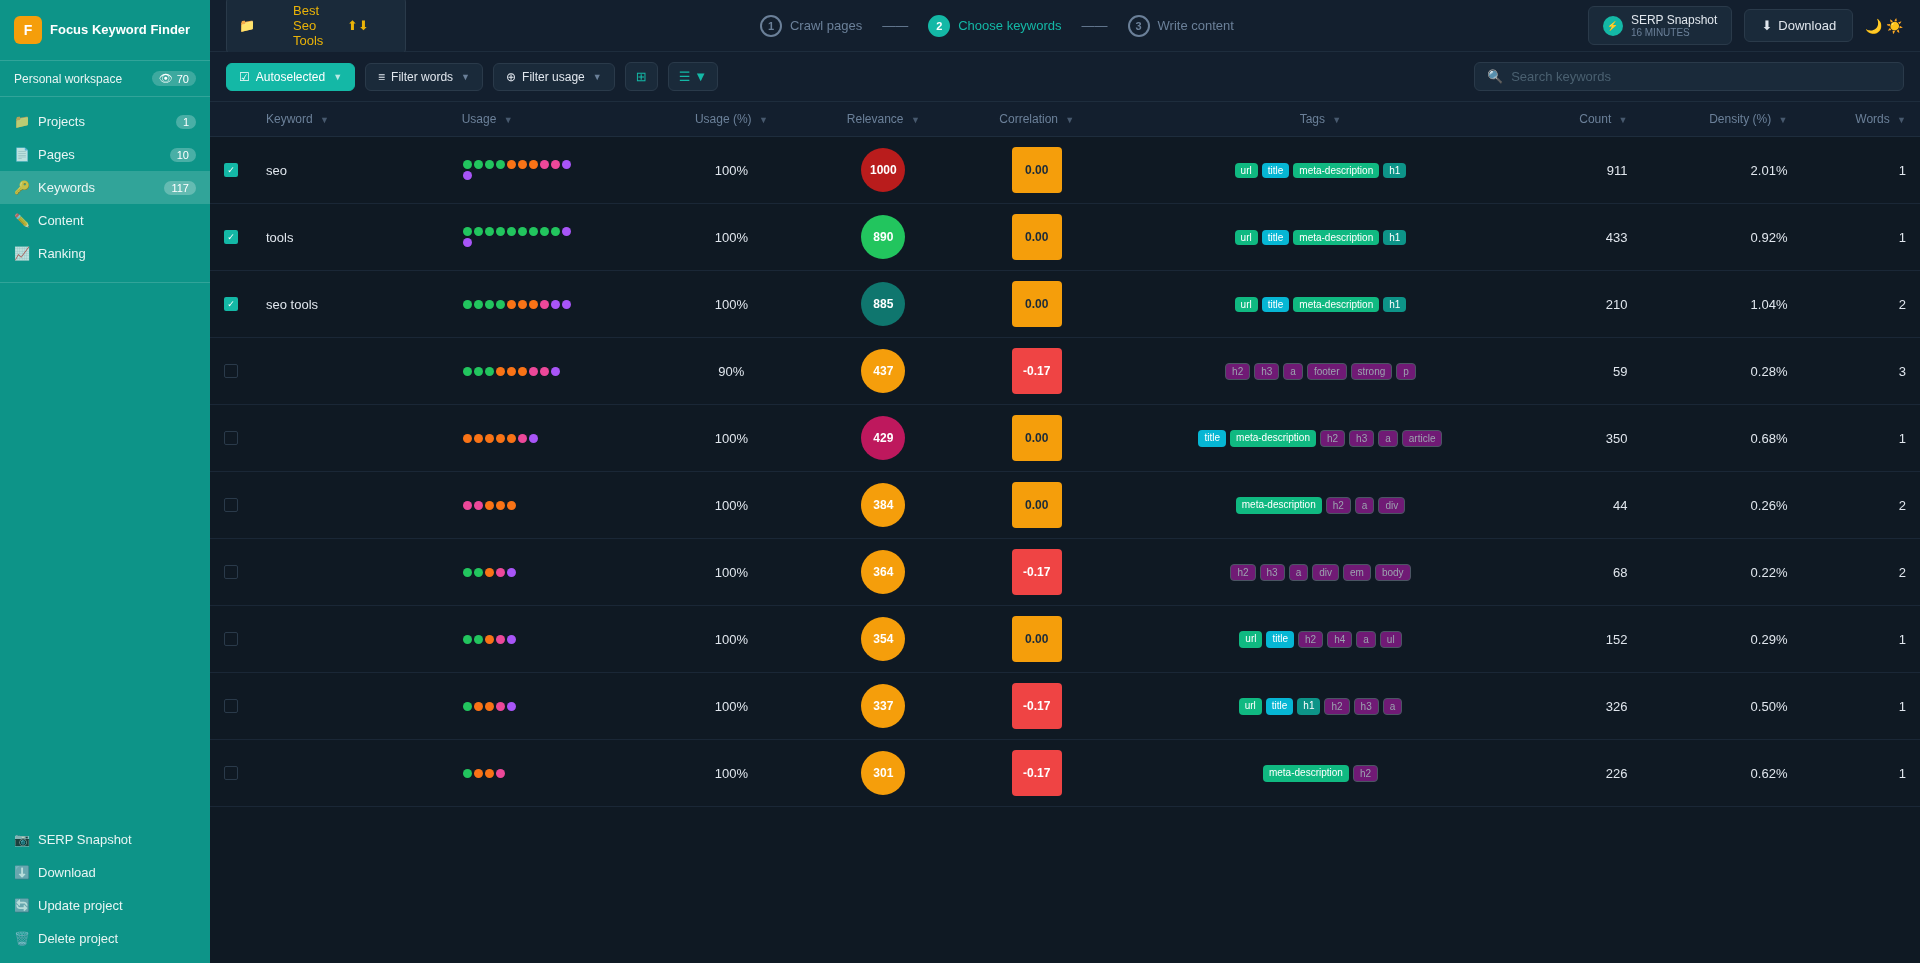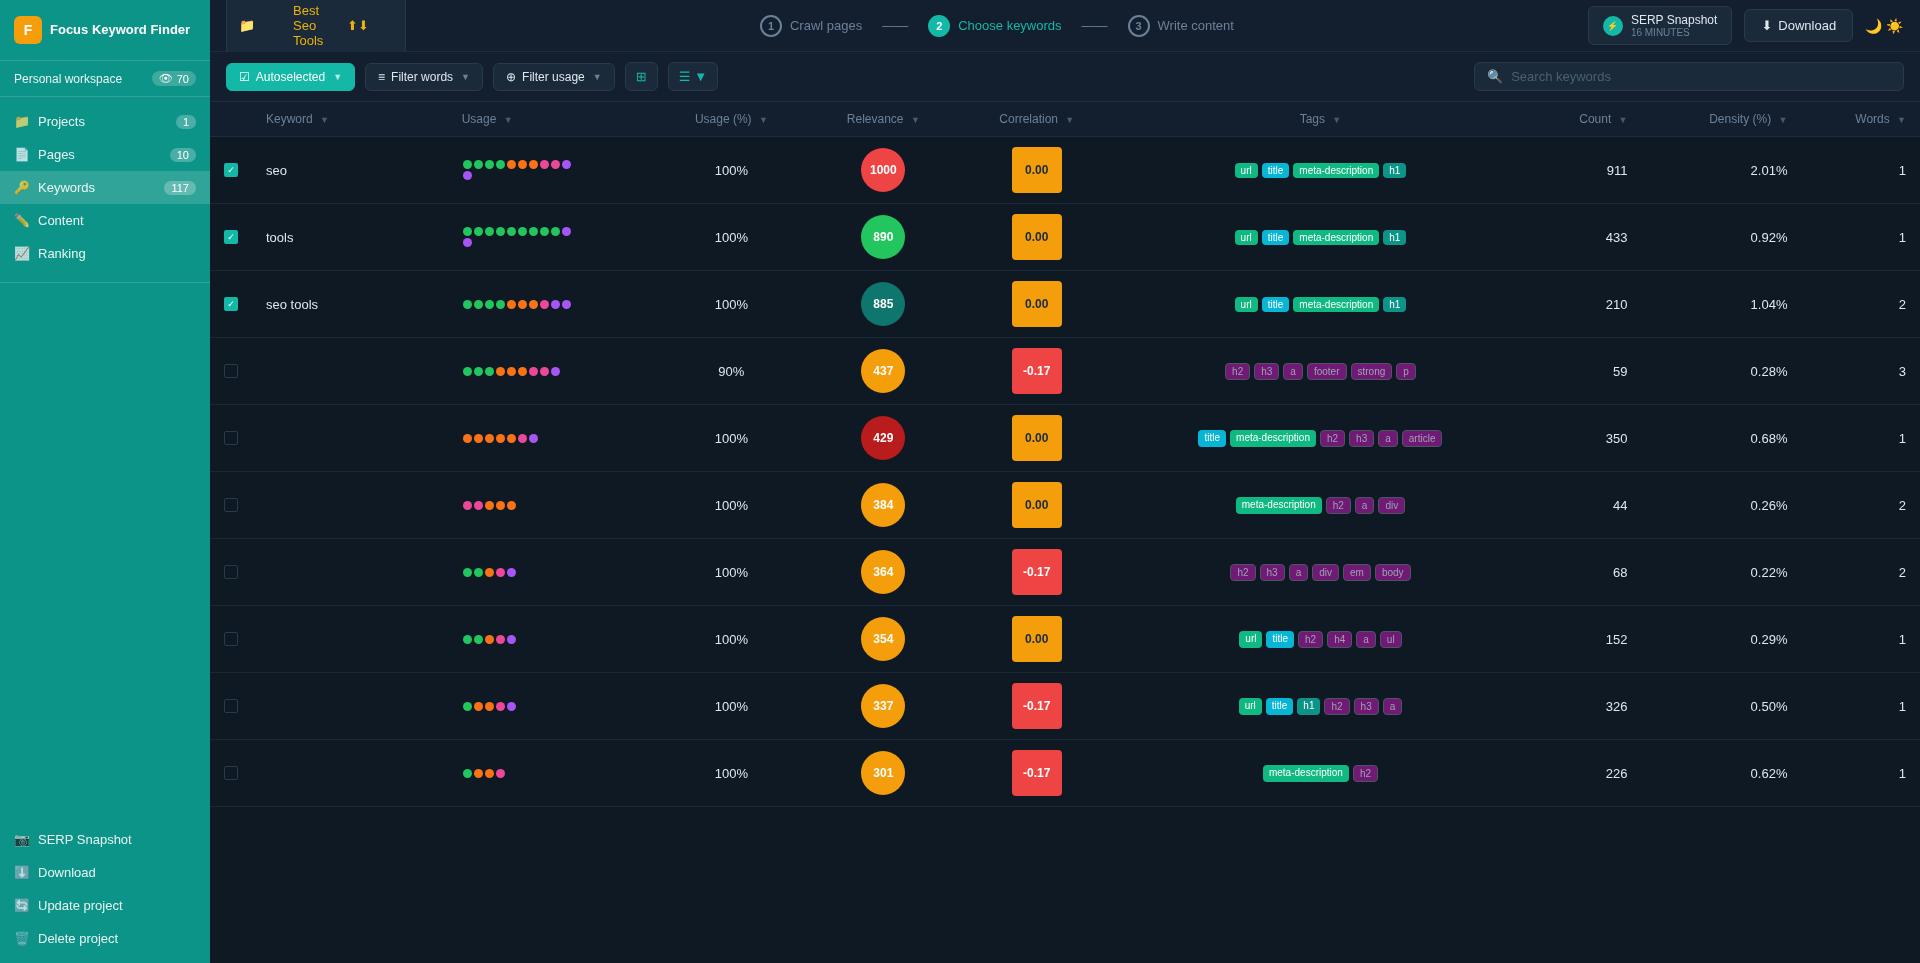--- a/index.html
+++ b/index.html
@@ -247,21 +247,21 @@
                 <span class="dot" style="background:#f97316;"></span>
                 <span class="dot" style="background:#f97316;"></span>
                 <span class="dot" style="background:#ec4899;"></span>
                 <span class="dot" style="background:#ec4899;"></span>
                 <span class="dot" style="background:#a855f7;"></span>
                 <span class="dot" style="background:#a855f7;"></span>
               </div>
             </td>
             <td class="usage-pct">100%</td>
             <td style="text-align: center;">
-              <div class="relevance-badge" style="background:#ef4444;">1000</div>
+              <div class="relevance-badge" style="background:#b91c1c;">1000</div>
             </td>
             <td style="text-align: center;"><span class="corr-badge">0.00</span></td>
             <td style="text-align: center;">
               <div style="display:flex;flex-wrap:wrap;justify-content:center;gap:2px;">
                 <span class="tag green">url</span>
                 <span class="tag cyan">title</span>
                 <span class="tag green">meta-description</span>
                 <span class="tag teal">h1</span>
               </div>
             </td>
@@ -390,21 +390,21 @@
                 <span class="dot" style="background:#f97316;"></span>
                 <span class="dot" style="background:#f97316;"></span>
                 <span class="dot" style="background:#f97316;"></span>
                 <span class="dot" style="background:#f97316;"></span>
                 <span class="dot" style="background:#ec4899;"></span>
                 <span class="dot" style="background:#a855f7;"></span>
               </div>
             </td>
             <td class="usage-pct">100%</td>
             <td style="text-align: center;">
-              <div class="relevance-badge" style="background:#b91c1c;">429</div>
+              <div class="relevance-badge" style="background:#be185d;">429</div>
             </td>
             <td style="text-align: center;"><span class="corr-badge">0.00</span></td>
             <td style="text-align: center;">
               <div style="display:flex;flex-wrap:wrap;justify-content:center;gap:2px;">
                 <span class="tag cyan">title</span>
                 <span class="tag green">meta-description</span>
                 <span class="tag gray">h2</span>
                 <span class="tag gray">h3</span>
                 <span class="tag gray">a</span>
                 <span class="tag gray">article</span>

